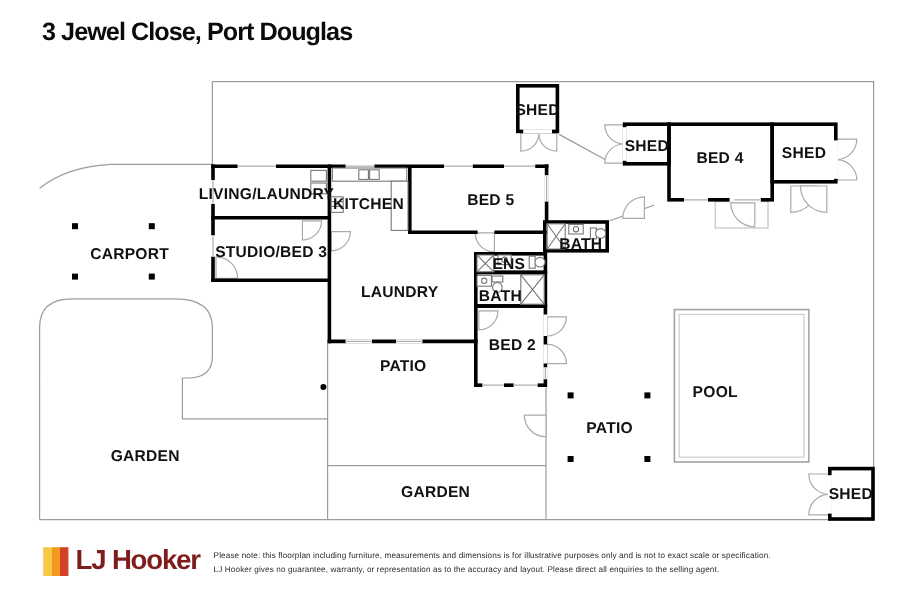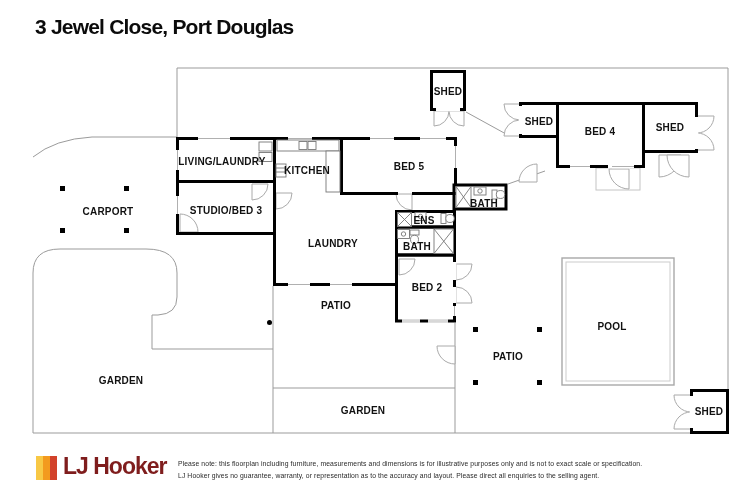--- a/index.html
+++ b/index.html
@@ -6,21 +6,21 @@
   #canvas{
     position:relative;width:750px;height:500px;background:#ffffff;overflow:hidden;
     font-family:"Liberation Sans", sans-serif;
   }
   .page-title{
     position:absolute;left:35px;top:15px;
     font-size:21px;font-weight:bold;letter-spacing:-0.8px;color:#0b0b0b;
   }
   .lbl{
     position:absolute;transform:translate(-50%,-50%);
-    font-size:10px;font-weight:bold;color:#111;letter-spacing:0.2px;white-space:nowrap;
+    font-size:13px;font-weight:bold;color:#111;letter-spacing:0.2px;white-space:nowrap;
   }
   .post{
     position:absolute;width:5px;height:5px;background:#000;
   }
   .dot{
     position:absolute;width:5px;height:5px;border-radius:50%;background:#000;
   }
   svg.plan{position:absolute;left:0;top:0;}
   .footer-logo-icon{
     position:absolute;left:36px;top:456px;width:21px;height:24px;
@@ -175,21 +175,21 @@
   <div class="lbl" style="left:409px;top:166px">BED 5</div>
   <div class="lbl" style="left:108px;top:211px">CARPORT</div>
   <div class="lbl" style="left:226px;top:210px">STUDIO/BED 3</div>
   <div class="lbl" style="left:333px;top:243px">LAUNDRY</div>
   <div class="lbl" style="left:424px;top:220px">ENS</div>
   <div class="lbl" style="left:484px;top:203px">BATH</div>
   <div class="lbl" style="left:417px;top:246px">BATH</div>
   <div class="lbl" style="left:427px;top:287px">BED 2</div>
   <div class="lbl" style="left:336px;top:305px">PATIO</div>
   <div class="lbl" style="left:508px;top:356px">PATIO</div>
-  <div class="lbl" style="left:612px;top:326px">POOL</div>
+  <div class="lbl" style="left:596px;top:326px">POOL</div>
   <div class="lbl" style="left:121px;top:380px">GARDEN</div>
   <div class="lbl" style="left:363px;top:410px">GARDEN</div>
   <div class="lbl" style="left:709px;top:411px">SHED</div>
 
   <div class="post" style="left:60px;top:186px"></div>
   <div class="post" style="left:124px;top:186px"></div>
   <div class="post" style="left:60px;top:228px"></div>
   <div class="post" style="left:124px;top:228px"></div>
 
   <div class="post" style="left:473px;top:327px"></div>

